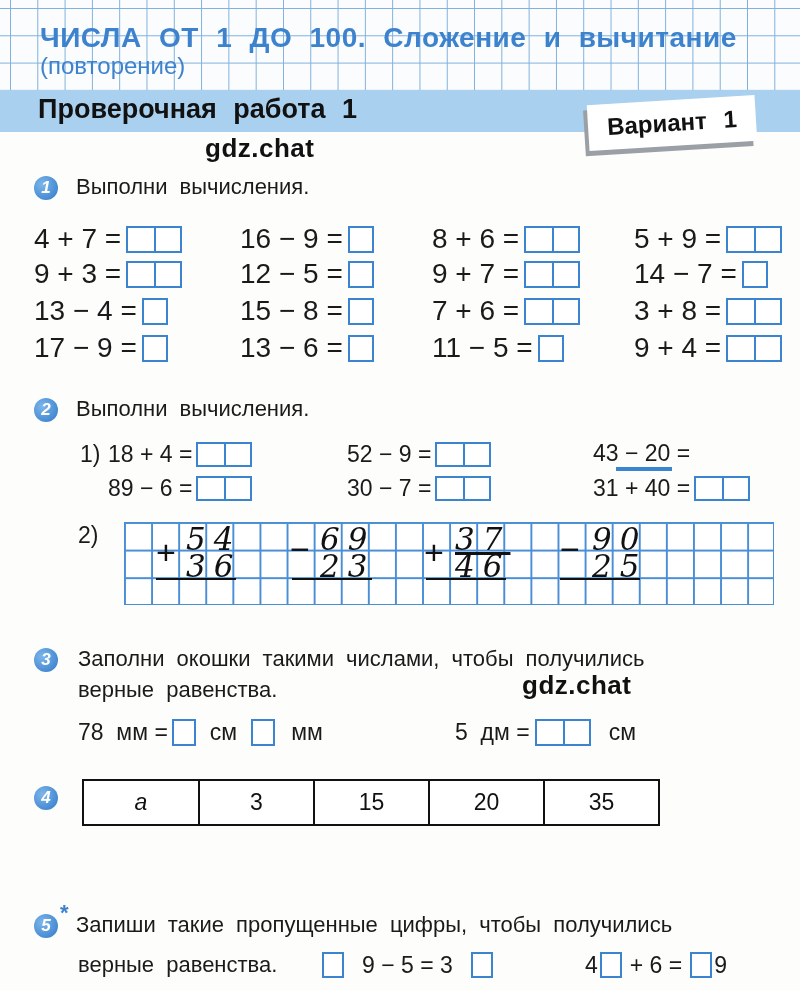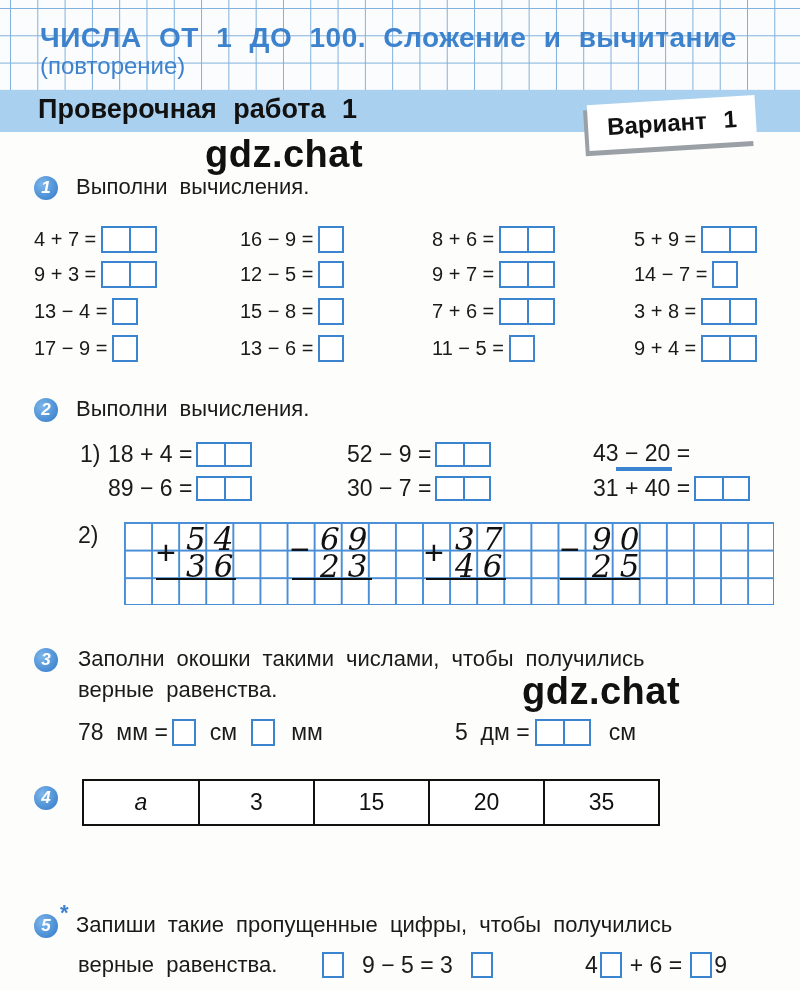--- a/index.html
+++ b/index.html
@@ -29,34 +29,34 @@
       position: absolute; left: 38px; top: 94px; font-size: 27px; font-weight: bold; color: #111; word-spacing: 9px;
     }
     .variant-badge {
       position: absolute; left: 588px; top: 100px; width: 168px; height: 46px;
       background: #fff; transform: rotate(-3.5deg);
       box-shadow: -4px 5px 0 #9aa0a6;
       display: flex; align-items: center; justify-content: center;
       font-size: 24px; font-weight: bold; color: #111; word-spacing: 10px;
     }
     .watermark {
-      position: absolute; font-size: 38px; font-weight: bold; color: #111; letter-spacing: 0.5px;
+      position: absolute; font-size: 26px; font-weight: bold; color: #111; letter-spacing: 0.5px;
     }
 
     .task-badge {
       position: absolute; width: 24px; height: 24px; border-radius: 50%;
       background: radial-gradient(circle at 35% 35%, #7db6ea, #2f78c8);
       color: #fff; font-weight: bold; font-style: italic; font-size: 17px;
       display: flex; align-items: center; justify-content: center;
     }
     .task-text { position: absolute; font-size: 22px; color: #1a1a1a; word-spacing: 6px; white-space: nowrap; }
     .star { position: absolute; color: #3d82cc; font-size: 22px; font-weight: bold; }
 
     .expr {
-      position: absolute; display: flex; align-items: center; font-size: 20px; white-space: nowrap; height: 30px;
+      position: absolute; display: flex; align-items: center; font-size: 28px; white-space: nowrap; height: 30px;
     }
     .expr .lhs { margin-right: 5px; }
     .box { display: inline-block; border: 2px solid #3b84d0; width: 26px; height: 27px; background: #fff; }
     .box2 { display: inline-flex; border: 2px solid #3b84d0; height: 27px; background: #fff; }
     .box2 span { display: block; width: 26px; height: 100%; }
     .box2 span + span { border-left: 2px solid #3b84d0; }
 
     .expr2 { position: absolute; display: flex; align-items: center; font-size: 23px; white-space: nowrap; height: 28px; }
     .expr2 .lhs { margin-right: 4px; }
     .expr2 .box2 { height: 25px; }
@@ -261,21 +261,21 @@
   <span class="line" style="left:156px;top:578px;width:80px;"></span>
 </div>
 <div class="column-op" style="left:0;top:0;">
   <span class="sign" style="left:290px;top:530px;">−</span>
   <span class="num" style="left:320px;top:524px;">69</span>
   <span class="num" style="left:320px;top:551px;">23</span>
   <span class="line" style="left:292px;top:578px;width:80px;"></span>
 </div>
 <div class="column-op" style="left:0;top:0;">
   <span class="sign" style="left:424px;top:533px;">+</span>
-  <span class="num" style="left:455px;top:524px;">37</span>
+  <span class="num" style="left:455px;top:524px;text-decoration:underline;">37</span>
   <span class="num" style="left:455px;top:551px;">46</span>
   <span class="line" style="left:426px;top:578px;width:80px;"></span>
 </div>
 <div class="column-op" style="left:0;top:0;">
   <span class="sign" style="left:560px;top:530px;">−</span>
   <span class="num" style="left:592px;top:524px;">90</span>
   <span class="num" style="left:592px;top:551px;">25</span>
   <span class="line" style="left:560px;top:578px;width:80px;"></span>
 </div>
 

